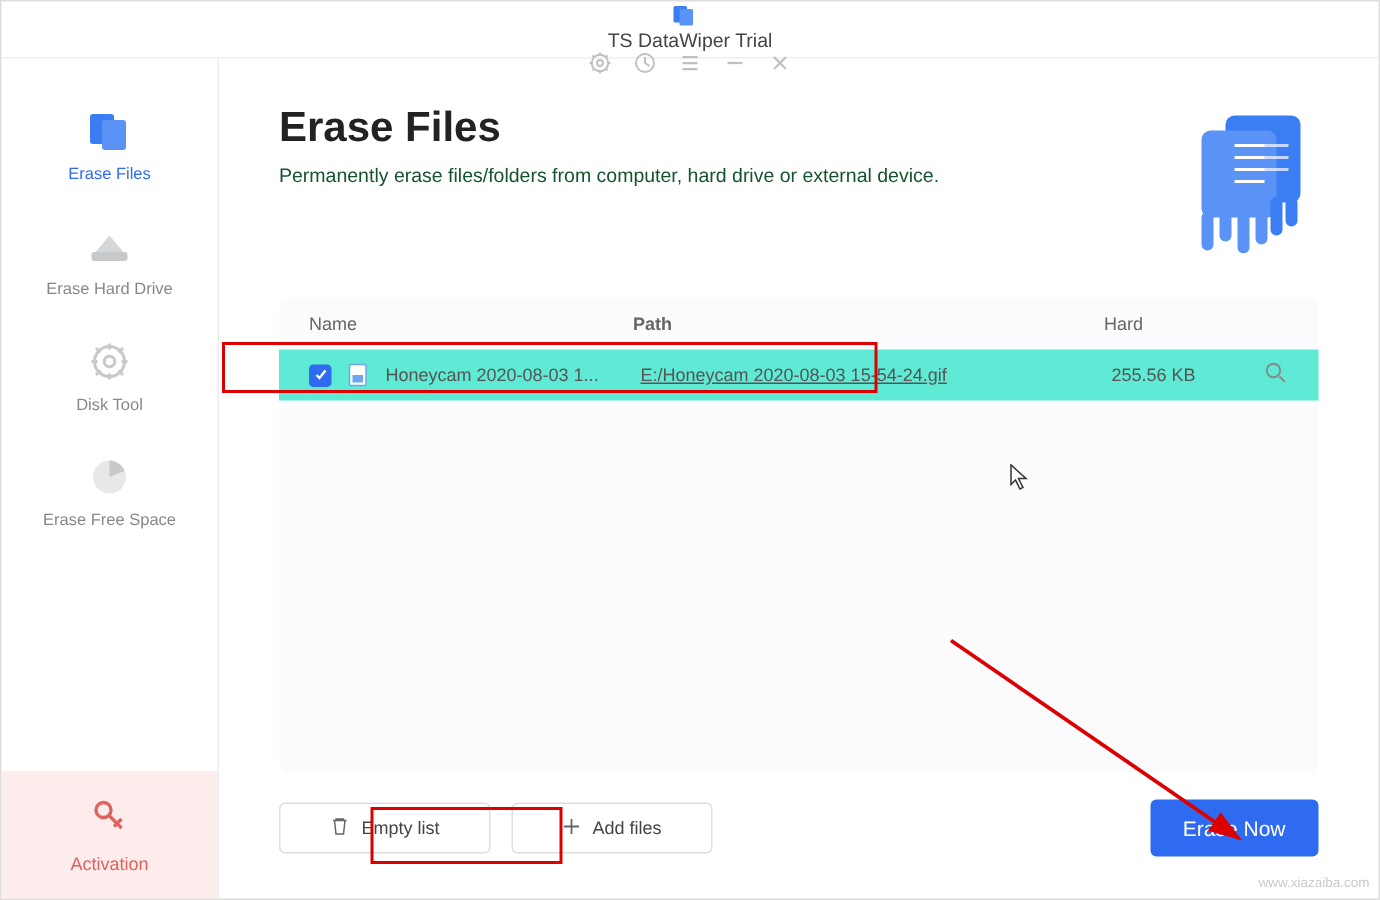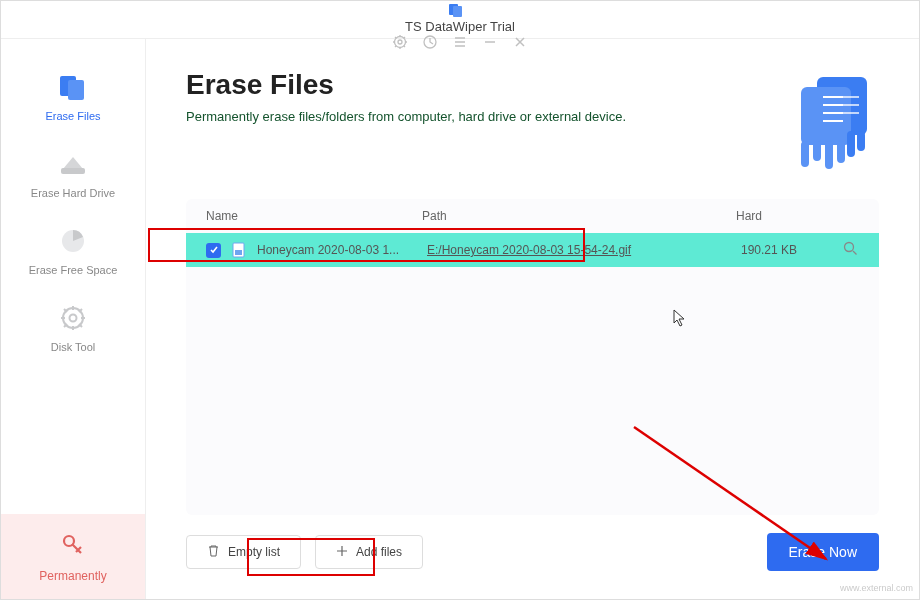--- a/index.html
+++ b/index.html
@@ -22,32 +22,32 @@
 .activation .lbl { color: #e0625f; font-size: 12px; font-weight: 500; }
 .main { flex: 1; padding: 30px 40px 28px 40px; display: flex; flex-direction: column; position: relative; }
 .header-row { display: flex; }
 .header-text { flex: 1; }
 .h1 { font-size: 28px; font-weight: 700; color: #222; margin-bottom: 8px; }
 .sub { font-size: 13px; color: #14532d; }
 .hero-art { width: 100px; height: 100px; }
 .file-panel { margin-top: 30px; background: #fbfbfd; border-radius: 6px; flex: 1; display: flex; flex-direction: column; }
 .file-header { display: flex; padding: 10px 20px; font-size: 12px; color: #666; }
 .col-name { width: 216px; }
-.col-path { width: 314px; }
+.col-path { width: 314px; font-weight: bold; }
 .col-size { flex: 1; }
 .col-action { width: 30px; }
 .file-row { display: flex; align-items: center; padding: 8px 20px; background: #5eead4; font-size: 12px; color: #555; position: relative; }
 .file-row .checkbox { width: 15px; height: 15px; background: #2e6bf0; border-radius: 3px; display: flex; align-items: center; justify-content: center; margin-right: 10px; }
 .file-row .file-icon { width: 16px; height: 16px; margin-right: 10px; }
 .file-row .name { width: 170px; overflow: hidden; text-overflow: ellipsis; white-space: nowrap; }
 .file-row .path { width: 314px; text-decoration: underline; }
 .file-row .size { flex: 1; }
 .file-row .mag { width: 16px; }
 .bottom-bar { display: flex; align-items: center; gap: 14px; padding-top: 18px; }
-.btn { display: flex; align-items: center; gap: 8px; padding: 0 20px; height: 34px; border: 1px solid #ddd; border-radius: 4px; background: #fff; cursor: pointer; font-size: 12px; color: #444; }
+.btn { display: flex; align-items: center; gap: 8px; padding: 0 33px; height: 34px; border: 1px solid #ddd; border-radius: 4px; background: #fff; cursor: pointer; font-size: 12px; color: #444; }
 .btn-primary { background: #2e6bf0; color: #fff; border: none; padding: 0 22px; height: 38px; font-size: 14px; }
 .bottom-spacer { flex: 1; }
 .highlight-red { position: absolute; border: 2px solid #d00; pointer-events: none; }
 .arrow-svg { position: absolute; pointer-events: none; }
 .cursor-arrow { position: absolute; left: 527px; top: 270px; pointer-events: none; }
 .watermark { position: absolute; right: 6px; bottom: 6px; font-size: 9px; color: rgba(120,120,120,0.4); }
 </style>
 </head>
 <body>
 
@@ -109,45 +109,45 @@
           <svg width="30" height="26" viewBox="0 0 30 26">
               <path d="M5 18 L15 6 L25 18 Z" fill="#d5d6d8"></path>
               <rect x="3" y="17" width="24" height="6" rx="2" fill="#c8c9cb"></rect>
             </svg>
         </div>
         <div class="lbl">Erase Hard Drive</div>
       </div>
       <div class="side-item">
         <div class="icon-box">
           <svg width="28" height="28" viewBox="0 0 28 28">
-              <circle cx="14" cy="14" r="11" fill="#e7e8ea"></circle>
-              <path d="M14 14 L14 3 A11 11 0 0 1 24 10 Z" fill="#c8c9cb"></path>
-            </svg>
-        </div>
-        <div class="lbl">Erase Free Space</div>
-      </div>
-      <div class="side-item">
-        <div class="icon-box">
-          <svg width="28" height="28" viewBox="0 0 28 28">
               <circle cx="14" cy="14" r="10" fill="none" stroke="#c8c9cb" stroke-width="2"></circle>
               <circle cx="14" cy="14" r="3.5" fill="none" stroke="#c8c9cb" stroke-width="2"></circle>
               <path d="M14 2v4M14 22v4M2 14h4M22 14h4M5 5l3 3M20 20l3 3M23 5l-3 3M8 20l-3 3" stroke="#c8c9cb" stroke-width="2"></path>
             </svg>
         </div>
         <div class="lbl">Disk Tool</div>
+      </div>
+      <div class="side-item">
+        <div class="icon-box">
+          <svg width="28" height="28" viewBox="0 0 28 28">
+              <circle cx="14" cy="14" r="11" fill="#e7e8ea"></circle>
+              <path d="M14 14 L14 3 A11 11 0 0 1 24 10 Z" fill="#c8c9cb"></path>
+            </svg>
+        </div>
+        <div class="lbl">Erase Free Space</div>
       </div>
       <div class="sidebar-spacer"></div>
       <div class="activation">
         <div>
           <svg width="28" height="28" viewBox="0 0 28 28">
               <circle cx="10" cy="10" r="5" fill="none" stroke="#e0625f" stroke-width="2.2"></circle>
               <path d="M13 13 L22 22 M19 19 L22 16 M17 21 L20 18" stroke="#e0625f" stroke-width="2.2" fill="none"></path>
             </svg>
         </div>
-        <div class="lbl">Permanently</div>
+        <div class="lbl">Activation</div>
       </div>
     </div>
 
     <div class="main">
       <div class="header-row">
         <div class="header-text">
           <div class="h1">Erase Files</div>
           <div class="sub">Permanently erase files/folders from computer, hard drive or external device.</div>
         </div>
         <div class="hero-art">
@@ -176,21 +176,21 @@
               </svg>
           </div>
           <div class="file-icon">
             <svg width="16" height="16" viewBox="0 0 16 16">
                 <rect x="2" y="1" width="11" height="14" rx="1" fill="#fff" stroke="#6fa5f0"></rect>
                 <rect x="4" y="8" width="7" height="5" fill="#6fa5f0"></rect>
               </svg>
           </div>
           <div class="name">Honeycam 2020-08-03 1...</div>
           <div class="path">E:/Honeycam 2020-08-03 15-54-24.gif</div>
-          <div class="size">190.21 KB</div>
+          <div class="size">255.56 KB</div>
           <div class="mag">
             <svg width="15" height="15" viewBox="0 0 15 15">
                 <circle cx="6" cy="6" r="4.5" fill="none" stroke="#888" stroke-width="1.3"></circle>
                 <path d="M10 10l3.5 3.5" stroke="#888" stroke-width="1.3"></path>
               </svg>
           </div>
         </div>
       </div>
 
       <div class="bottom-bar">
@@ -220,16 +220,16 @@
               <path d="M0,0 L0,6 L9,3 z" fill="#d00"></path>
             </marker>
           </defs>
         <line x1="8" y1="8" x2="200" y2="140" stroke="#d00" stroke-width="2.5" marker-end="url(#ah)"></line>
       </svg>
       <div class="cursor-arrow">
         <svg width="14" height="18" viewBox="0 0 14 18">
             <path d="M1 1 L1 14 L4 11 L7 17 L9 16 L6 10 L11 10 Z" fill="#fff" stroke="#333" stroke-width="1"></path>
           </svg>
       </div>
-      <div class="watermark">www.external.com</div>
+      <div class="watermark">www.xiazaiba.com</div>
     </div>
   </div>
 </div>
 
 </body></html>

